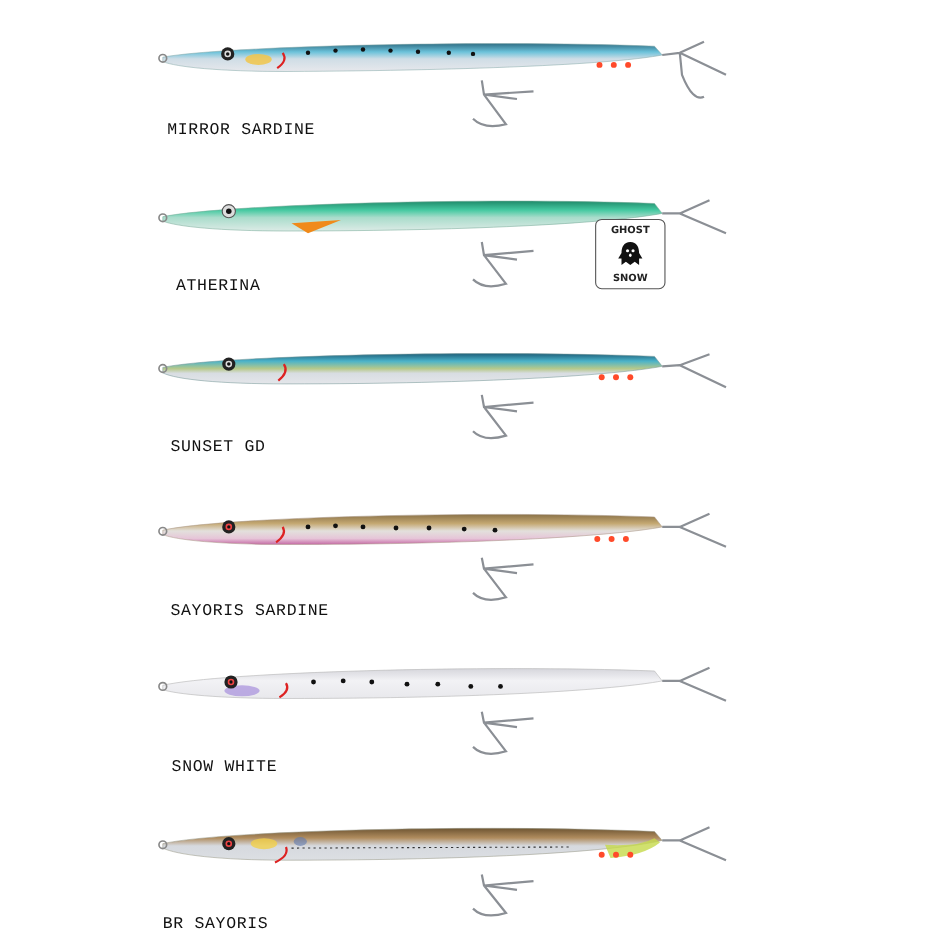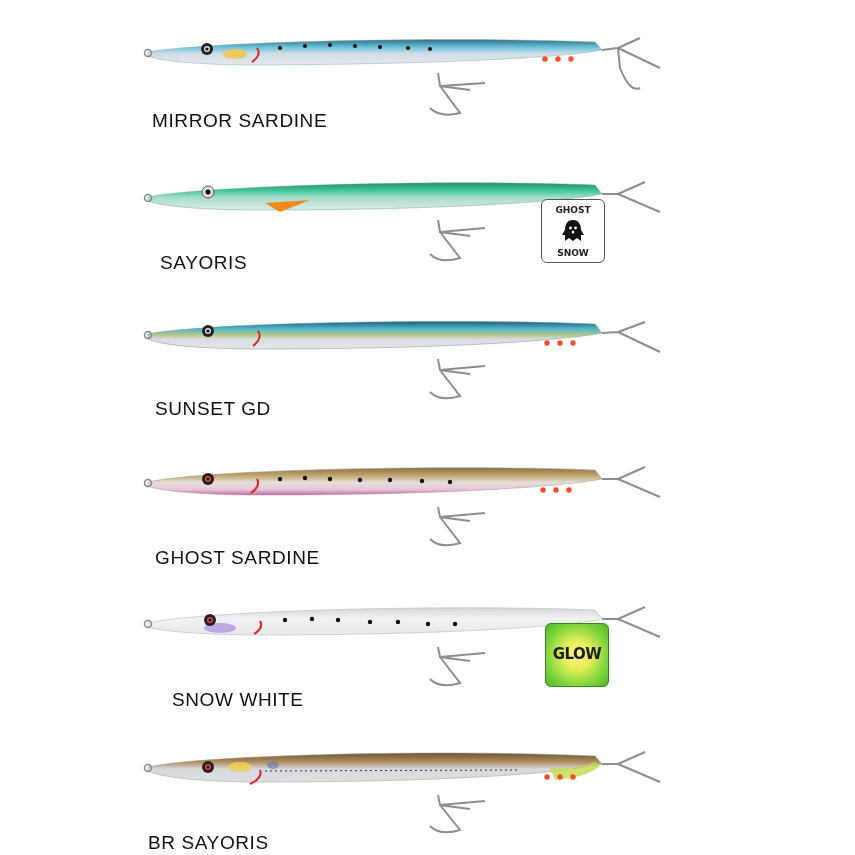--- a/index.html
+++ b/index.html
@@ -1,19 +1,19 @@
 <!DOCTYPE html>
 <html><head>
 <meta charset="utf-8">
 <style>
   html, body { margin:0; padding:0; background:#ffffff; }
   body { width:855px; height:855px; position:relative; overflow:hidden; font-family:"Liberation Serif", serif; }
   .lure { position:absolute; left:140px; width:540px; height:140px; }
   .lure svg.body { position:absolute; left:0; top:0; }
-  .label { position:absolute; font-family:Liberation Sans, sans-serif; font-size:19px; color:#111; letter-spacing:0.6px; white-space:nowrap; }
+  .label { position:absolute; font-family:Liberation Mono, monospace; font-size:15px; color:#111; letter-spacing:0.6px; white-space:nowrap; }
   .badge { position:absolute; width:64px; height:64px; border-radius:6px; box-sizing:border-box; }
   .ghost { left:401px; background:#fff; border:1.5px solid #555; }
   .ghost .t { position:absolute; left:0; right:0; text-align:center; font-family:"DejaVu Sans", sans-serif; font-weight:bold; font-size:9px; color:#222; }
   .glow { left:405px; background:radial-gradient(circle at 50% 50%, #f7f38a 0%, #e9f05a 30%, #7fd43a 70%, #4fb82a 100%); border:1.5px solid #3a8a1a; }
   .glow .t { position:absolute; left:0; right:0; top:21px; text-align:center; font-family:"DejaVu Sans", sans-serif; font-weight:bold; font-size:15px; color:#1d1d1d; letter-spacing:-0.5px; }
 </style>
 </head>
 <body>
 
 <div class="lure" style="top:28px;">
@@ -78,21 +78,21 @@
   <div class="badge ghost" style="top:29px;">
     <div class="t" style="top:5px;">GHOST</div>
     <svg width="24" height="24" viewBox="0 0 24 24" style="position:absolute; left:19px; top:19px;">
       <path d="M12,1 C6,1 4,6 4,11 L1,16 L4,16 L4,22 L8,19 L12,22 L16,19 L20,22 L20,16 L23,16 L20,11 C20,6 18,1 12,1 Z" fill="#111"></path>
       <circle cx="9.5" cy="9" r="1.4" fill="#fff"></circle>
         <circle cx="14.5" cy="9" r="1.4" fill="#fff"></circle>
         <ellipse cx="12" cy="13" rx="1.2" ry="1.6" fill="#fff"></ellipse>
     </svg>
     <div class="t" style="top:48px;">SNOW</div>
   </div>
-  <div class="label" style="left:20px; top:82px;">SAYORIS</div>
+  <div class="label" style="left:20px; top:82px;">ATHERINA</div>
 </div>
 
 <div class="lure" style="top:310px;">
   <svg class="body" width="540" height="100" viewBox="0 0 540 100">
     <defs>
         <linearGradient id="g3" x1="0" y1="0" x2="0" y2="1">
           <stop offset="0" stop-color="#1d5f7a"></stop>
           <stop offset="0.25" stop-color="#4bb3c9"></stop>
           <stop offset="0.5" stop-color="#b7c98a"></stop>
           <stop offset="0.65" stop-color="#d8dde2"></stop>
@@ -147,21 +147,21 @@
     <g fill="#ff4a2a">
         <circle cx="403" cy="35" r="2.7"></circle>
         <circle cx="416" cy="35" r="2.7"></circle>
         <circle cx="429" cy="35" r="2.7"></circle>
       </g>
     <g stroke="#8b8f95" stroke-width="2" fill="none">
         <path d="M462,24 L478,24 M478,24 L505,12 M478,24 L520,42"></path>
         <path d="M298,52 L300,62 L330,66 M300,62 L320,88 Q300,94 290,84 M300,62 L345,58"></path>
       </g>
   </svg>
-  <div class="label" style="left:15px; top:92px;">GHOST SARDINE</div>
+  <div class="label" style="left:15px; top:92px;">SAYORIS SARDINE</div>
 </div>
 
 <div class="lure" style="top:595px;">
   <svg class="body" width="540" height="100" viewBox="0 0 540 100">
     <defs>
         <linearGradient id="g5" x1="0" y1="0" x2="0" y2="1">
           <stop offset="0" stop-color="#d6d6dc"></stop>
           <stop offset="0.4" stop-color="#f2f2f5"></stop>
           <stop offset="1" stop-color="#e8e8ec"></stop>
         </linearGradient>
@@ -180,24 +180,21 @@
         <circle cx="230" cy="27" r="2.2"></circle>
         <circle cx="258" cy="27" r="2.2"></circle>
         <circle cx="288" cy="29" r="2.2"></circle>
         <circle cx="315" cy="29" r="2.2"></circle>
       </g>
     <g stroke="#8b8f95" stroke-width="2" fill="none">
         <path d="M462,24 L478,24 M478,24 L505,12 M478,24 L520,42"></path>
         <path d="M298,52 L300,62 L330,66 M300,62 L320,88 Q300,94 290,84 M300,62 L345,58"></path>
       </g>
   </svg>
-  <div class="badge glow" style="top:28px;">
-    <div class="t">GLOW</div>
-  </div>
-  <div class="label" style="left:32px; top:94px;">SNOW WHITE</div>
+  <div class="label" style="left:16px; top:94px;">SNOW WHITE</div>
 </div>
 
 <div class="lure" style="top:740px;">
   <svg class="body" width="540" height="100" viewBox="0 0 540 100">
     <defs>
         <linearGradient id="g6" x1="0" y1="0" x2="0" y2="1">
           <stop offset="0" stop-color="#6e5532"></stop>
           <stop offset="0.3" stop-color="#b08c5e"></stop>
           <stop offset="0.55" stop-color="#d6d9de"></stop>
           <stop offset="1" stop-color="#dcdfe3"></stop>

